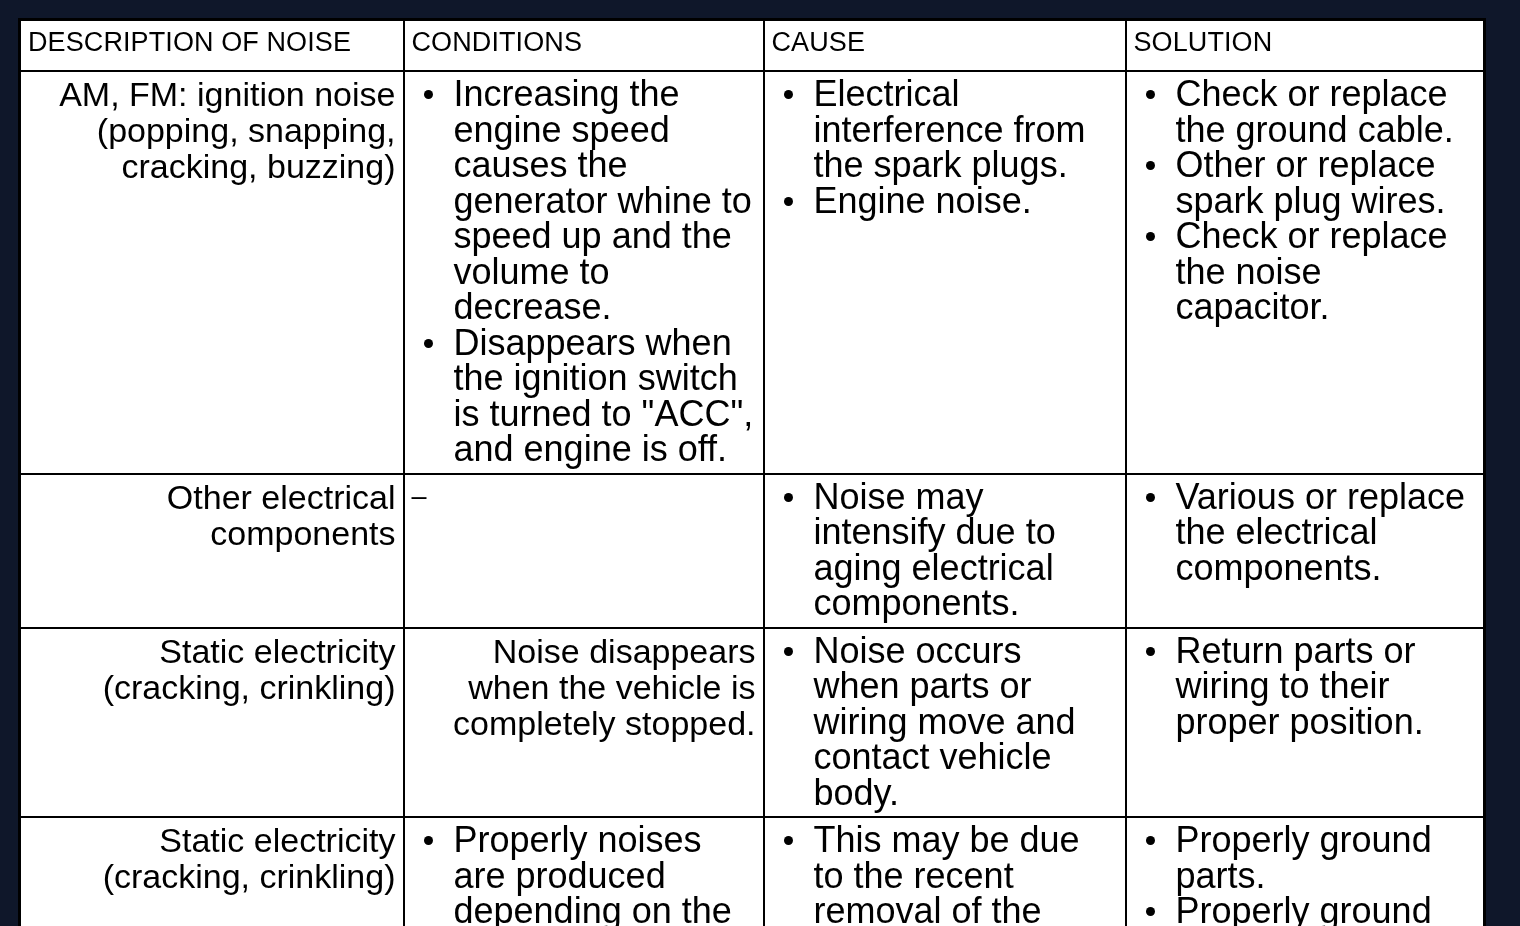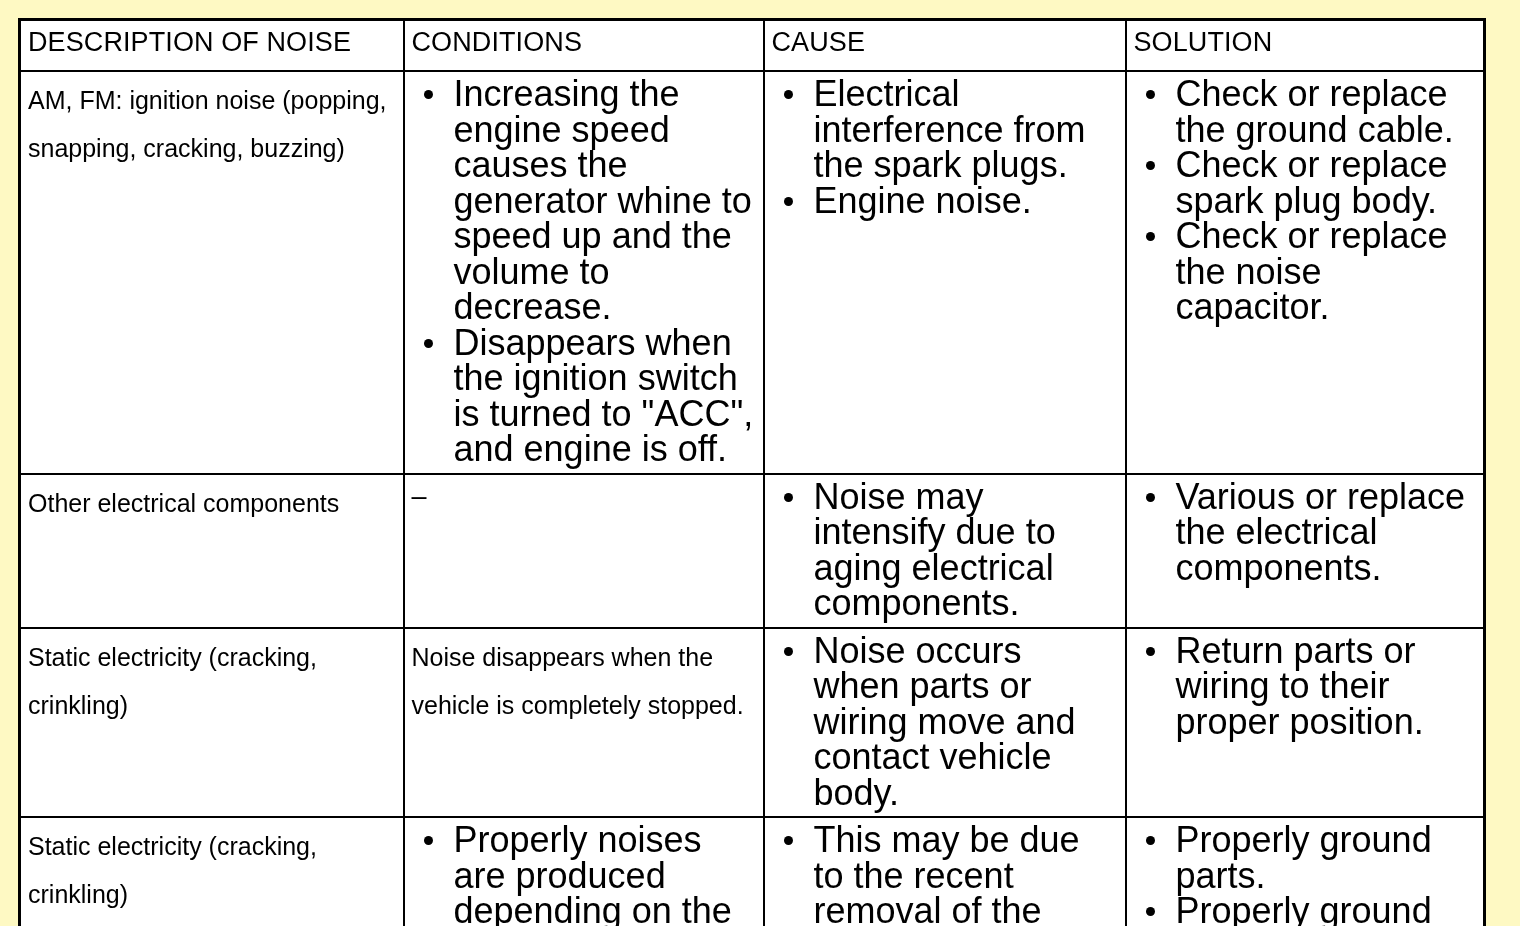--- a/index.html
+++ b/index.html
@@ -12,21 +12,21 @@
     height: 926px;
     font-family: "Liberation Sans", sans-serif;
     color: #000000;
     overflow: hidden;
   }
 
   #sheet {
     position: relative;
     width: 1520px;
     height: 926px;
-    background: #fef9c3;
+    background: #0f172a;
   }
 
   table.noise-table {
     position: absolute;
     left: 18px;
     top: 18px;
     width: 1465px;
     border-collapse: collapse;
     table-layout: fixed;
     background: #ffffff;
@@ -81,22 +81,23 @@
   ul.bullets li .dot {
     position: absolute;
     left: 12px;
     top: 14px;
     width: 9px;
     height: 9px;
     background: #000000;
     border-radius: 50%;
   }
   .plain {
-    font-size: 25px;
-    line-height: 48px;
+    font-size: 34px;
+    line-height: 36px;
+    text-align: right;
   }
   .dash {
     font-size: 27px;
     line-height: 35.5px;
   }
 </style>
 </head>
 <body>
 
 <div id="sheet">
@@ -132,21 +133,21 @@
         </td>
         <td>
           <ul class="bullets">
             <li><span class="dot"></span><span>Electrical interference from the spark plugs.</span></li>
             <li><span class="dot"></span><span>Engine noise.</span></li>
           </ul>
         </td>
         <td>
           <ul class="bullets">
             <li><span class="dot"></span><span>Check or replace the ground cable.</span></li>
-            <li><span class="dot"></span><span>Check or replace spark plug body.</span></li>
+            <li><span class="dot"></span><span>Other or replace spark plug wires.</span></li>
             <li><span class="dot"></span><span>Check or replace the noise capacitor.</span></li>
           </ul>
         </td>
       </tr>
 
       <tr class="r2">
         <td>
           <div class="plain">Other electrical components</div>
         </td>
         <td>

